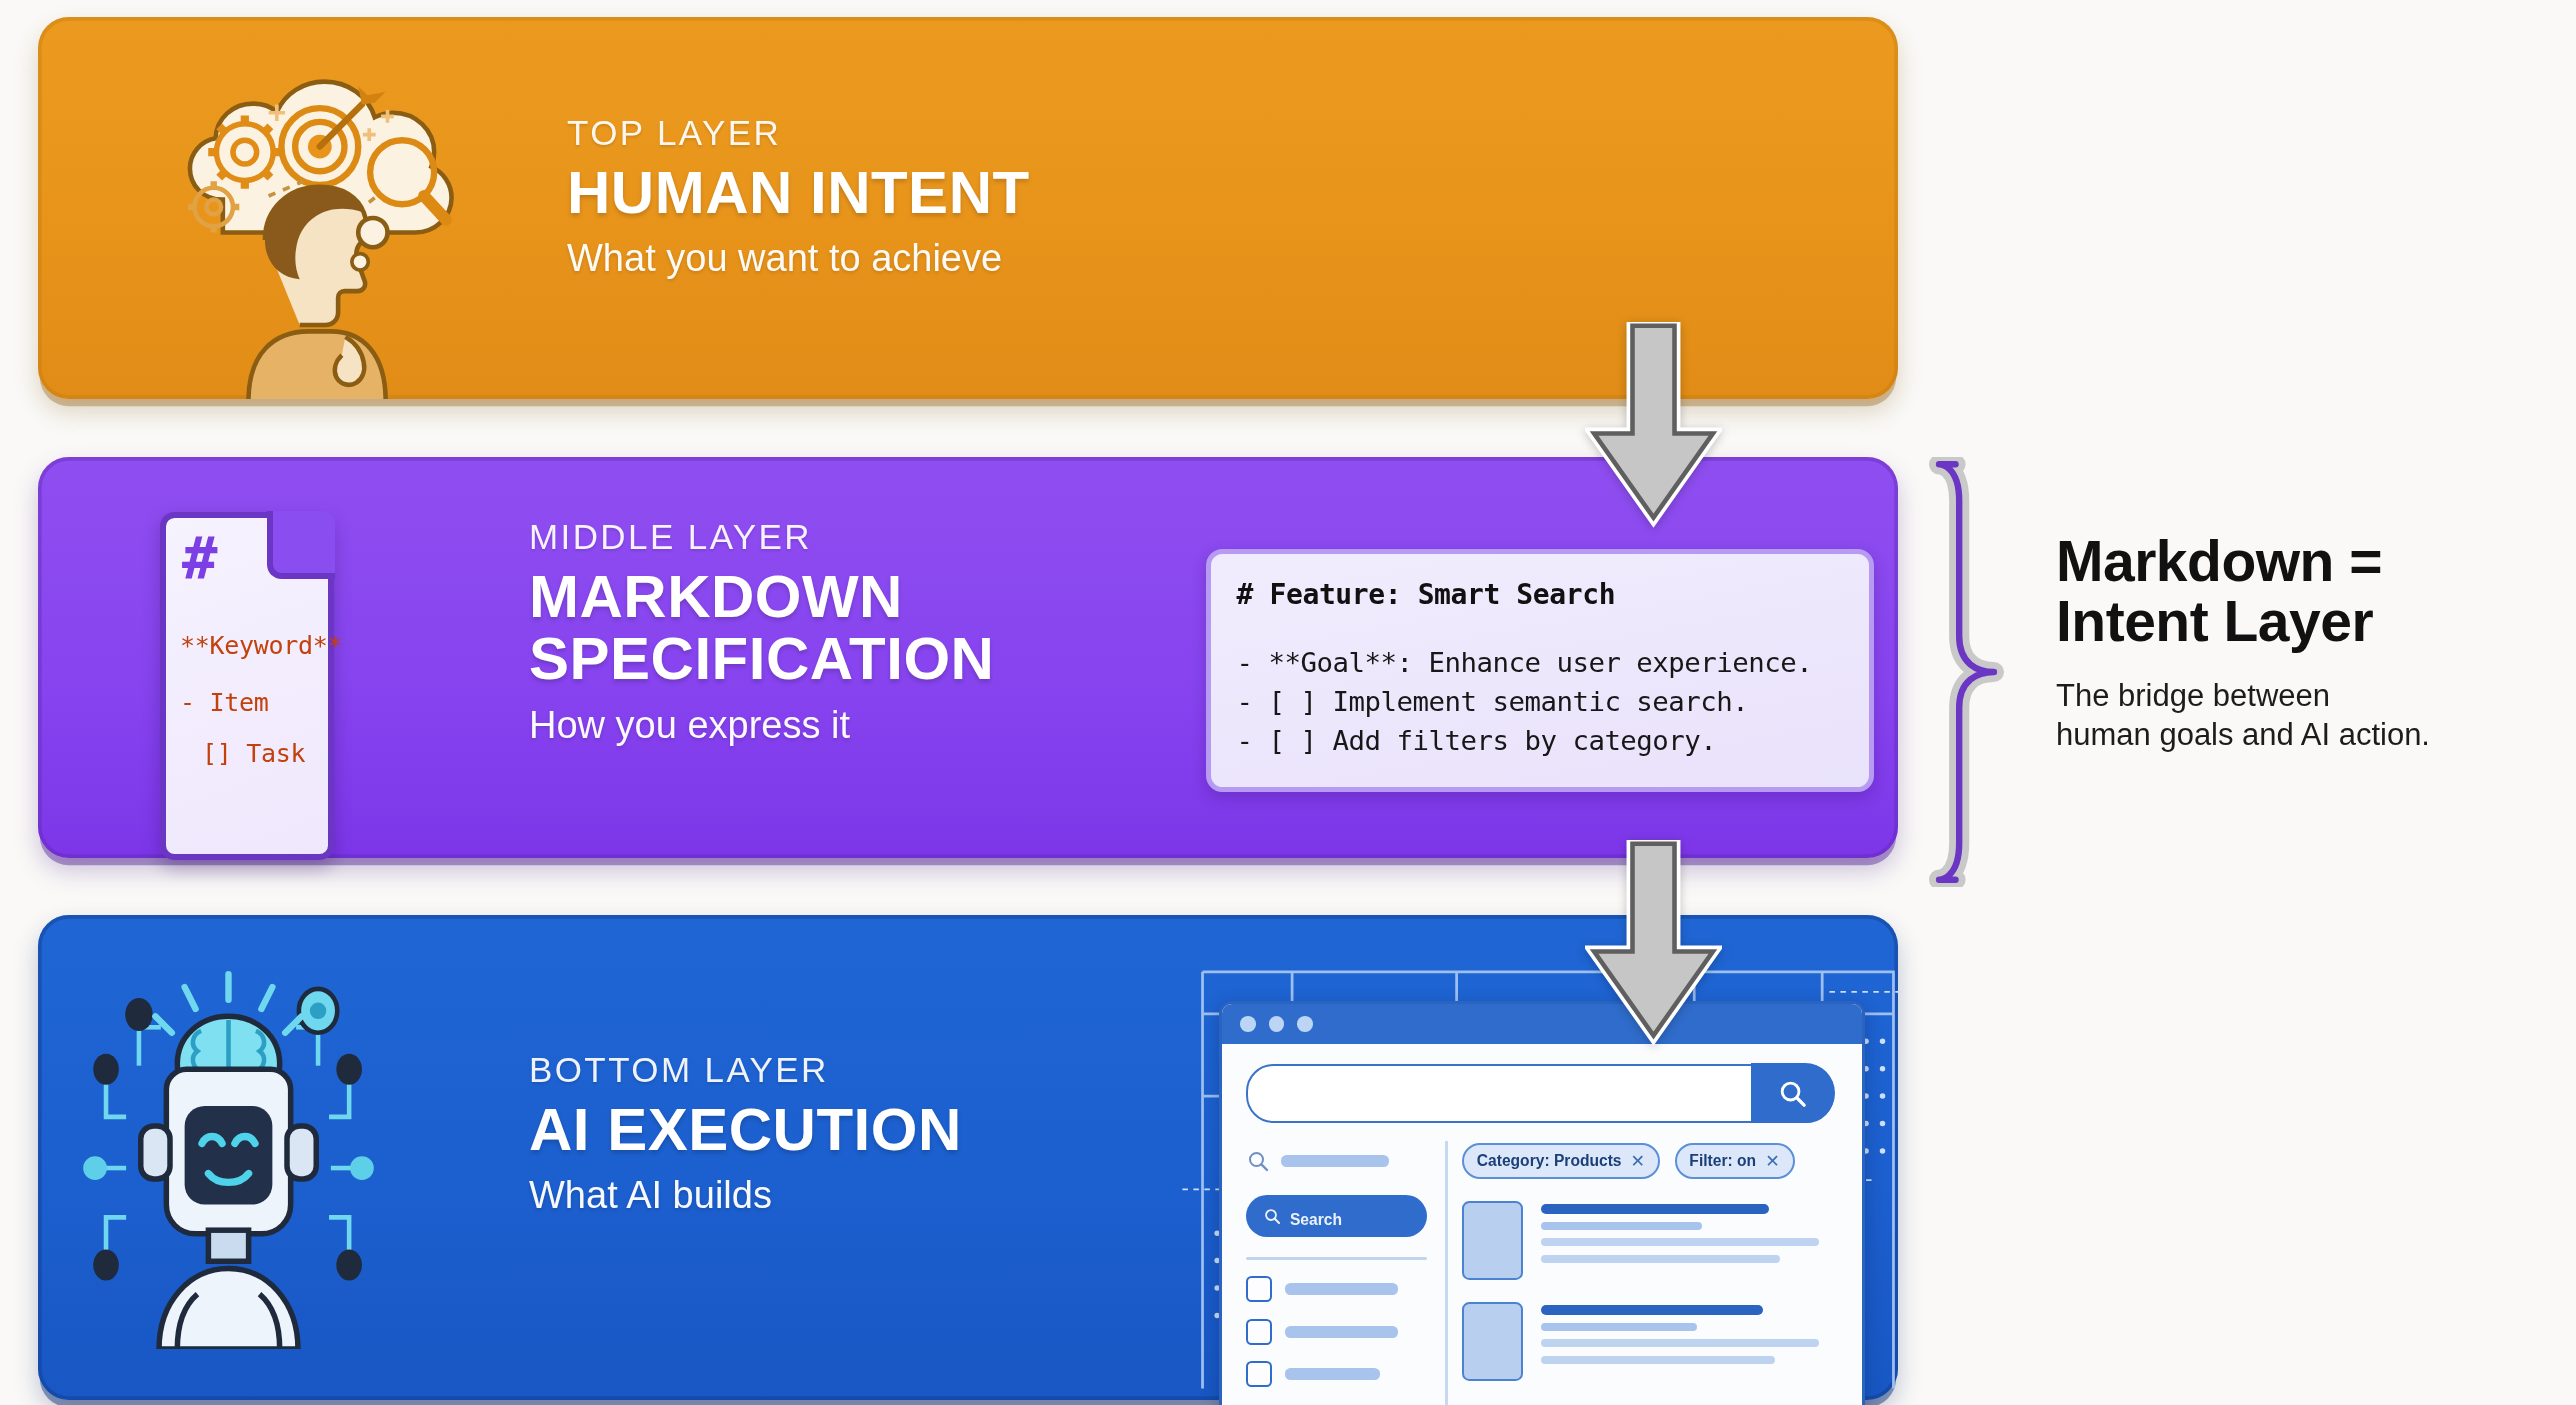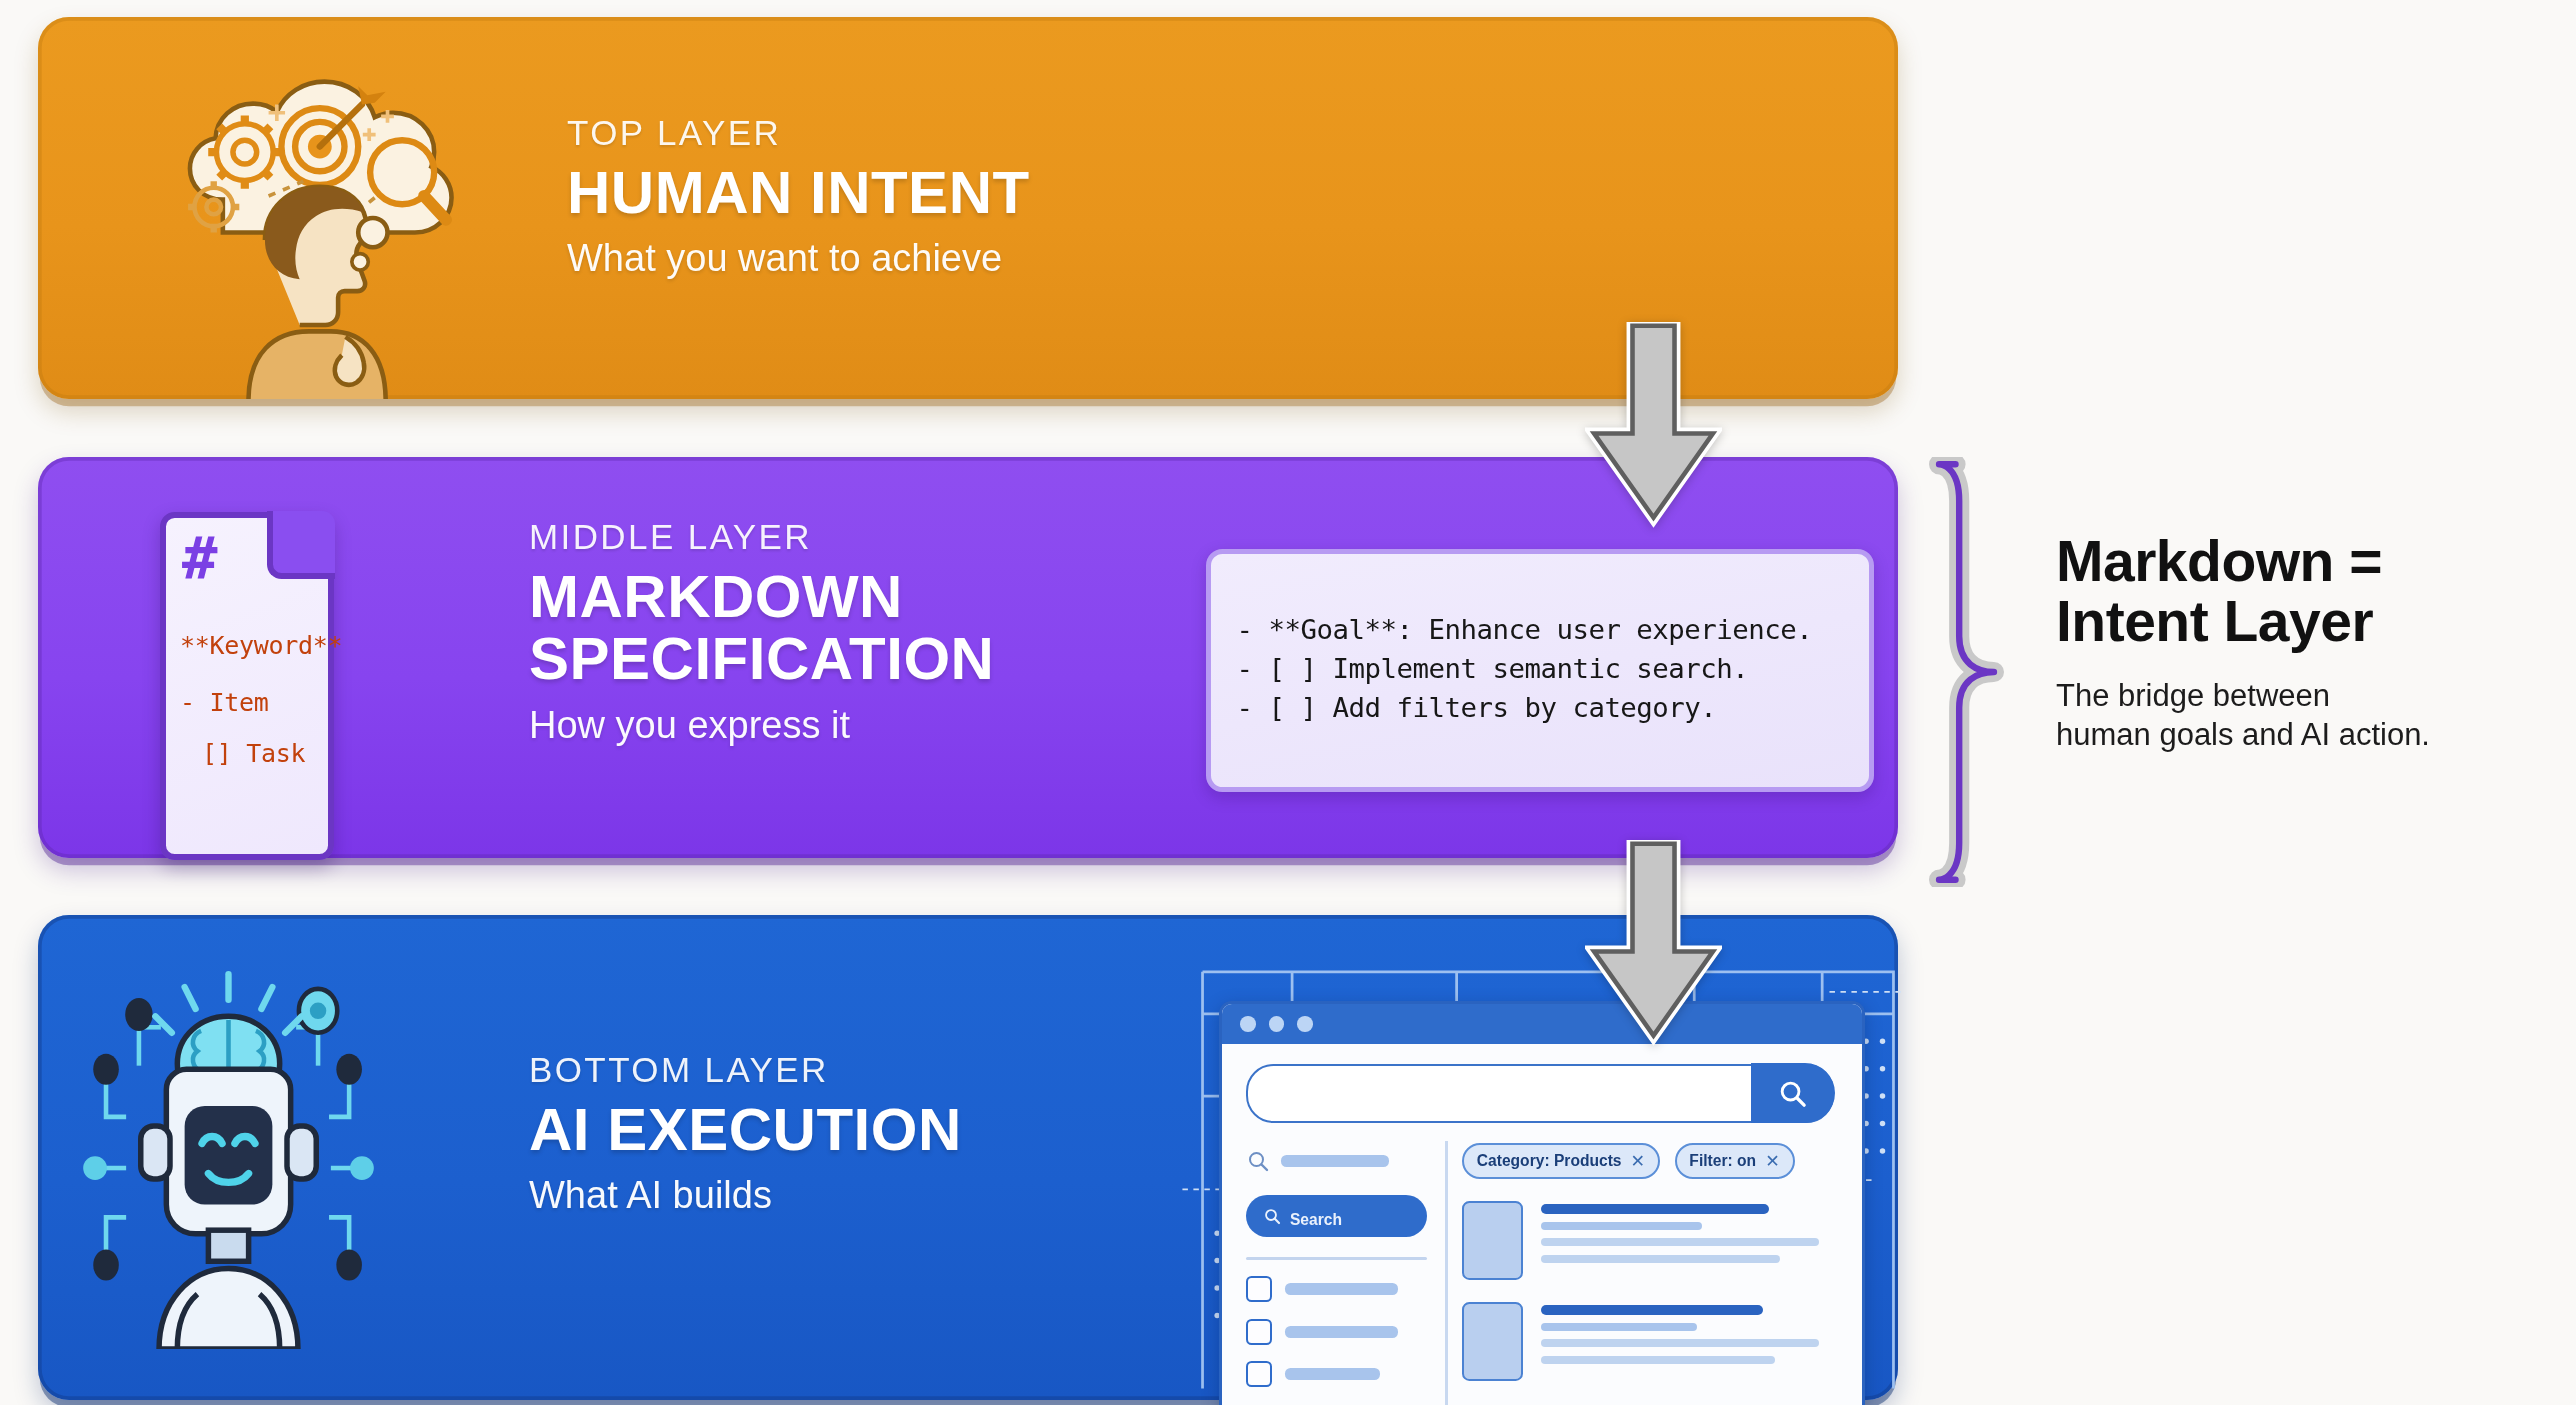--- a/index.html
+++ b/index.html
@@ -283,20 +283,21 @@
   </div>
 
   <div class="txt" id="mid-txt">
     <div class="eyebrow">MIDDLE LAYER</div>
     <div class="headline">MARKDOWN
 SPECIFICATION</div>
     <div class="subline">How you express it</div>
   </div>
 
   <div id="code-card">
+    <div class="code-h"># Feature: Smart Search</div>
     <div class="code-body">
       <div class="code-l">- **Goal**: Enhance user experience.</div>
       <div class="code-l">- [ ] Implement semantic search.</div>
       <div class="code-l">- [ ] Add filters by category.</div>
     </div>
   </div>
 
   <div class="layer" id="layer-bottom"></div>
 
   <svg id="robot-illo" viewBox="0 0 320 430">

